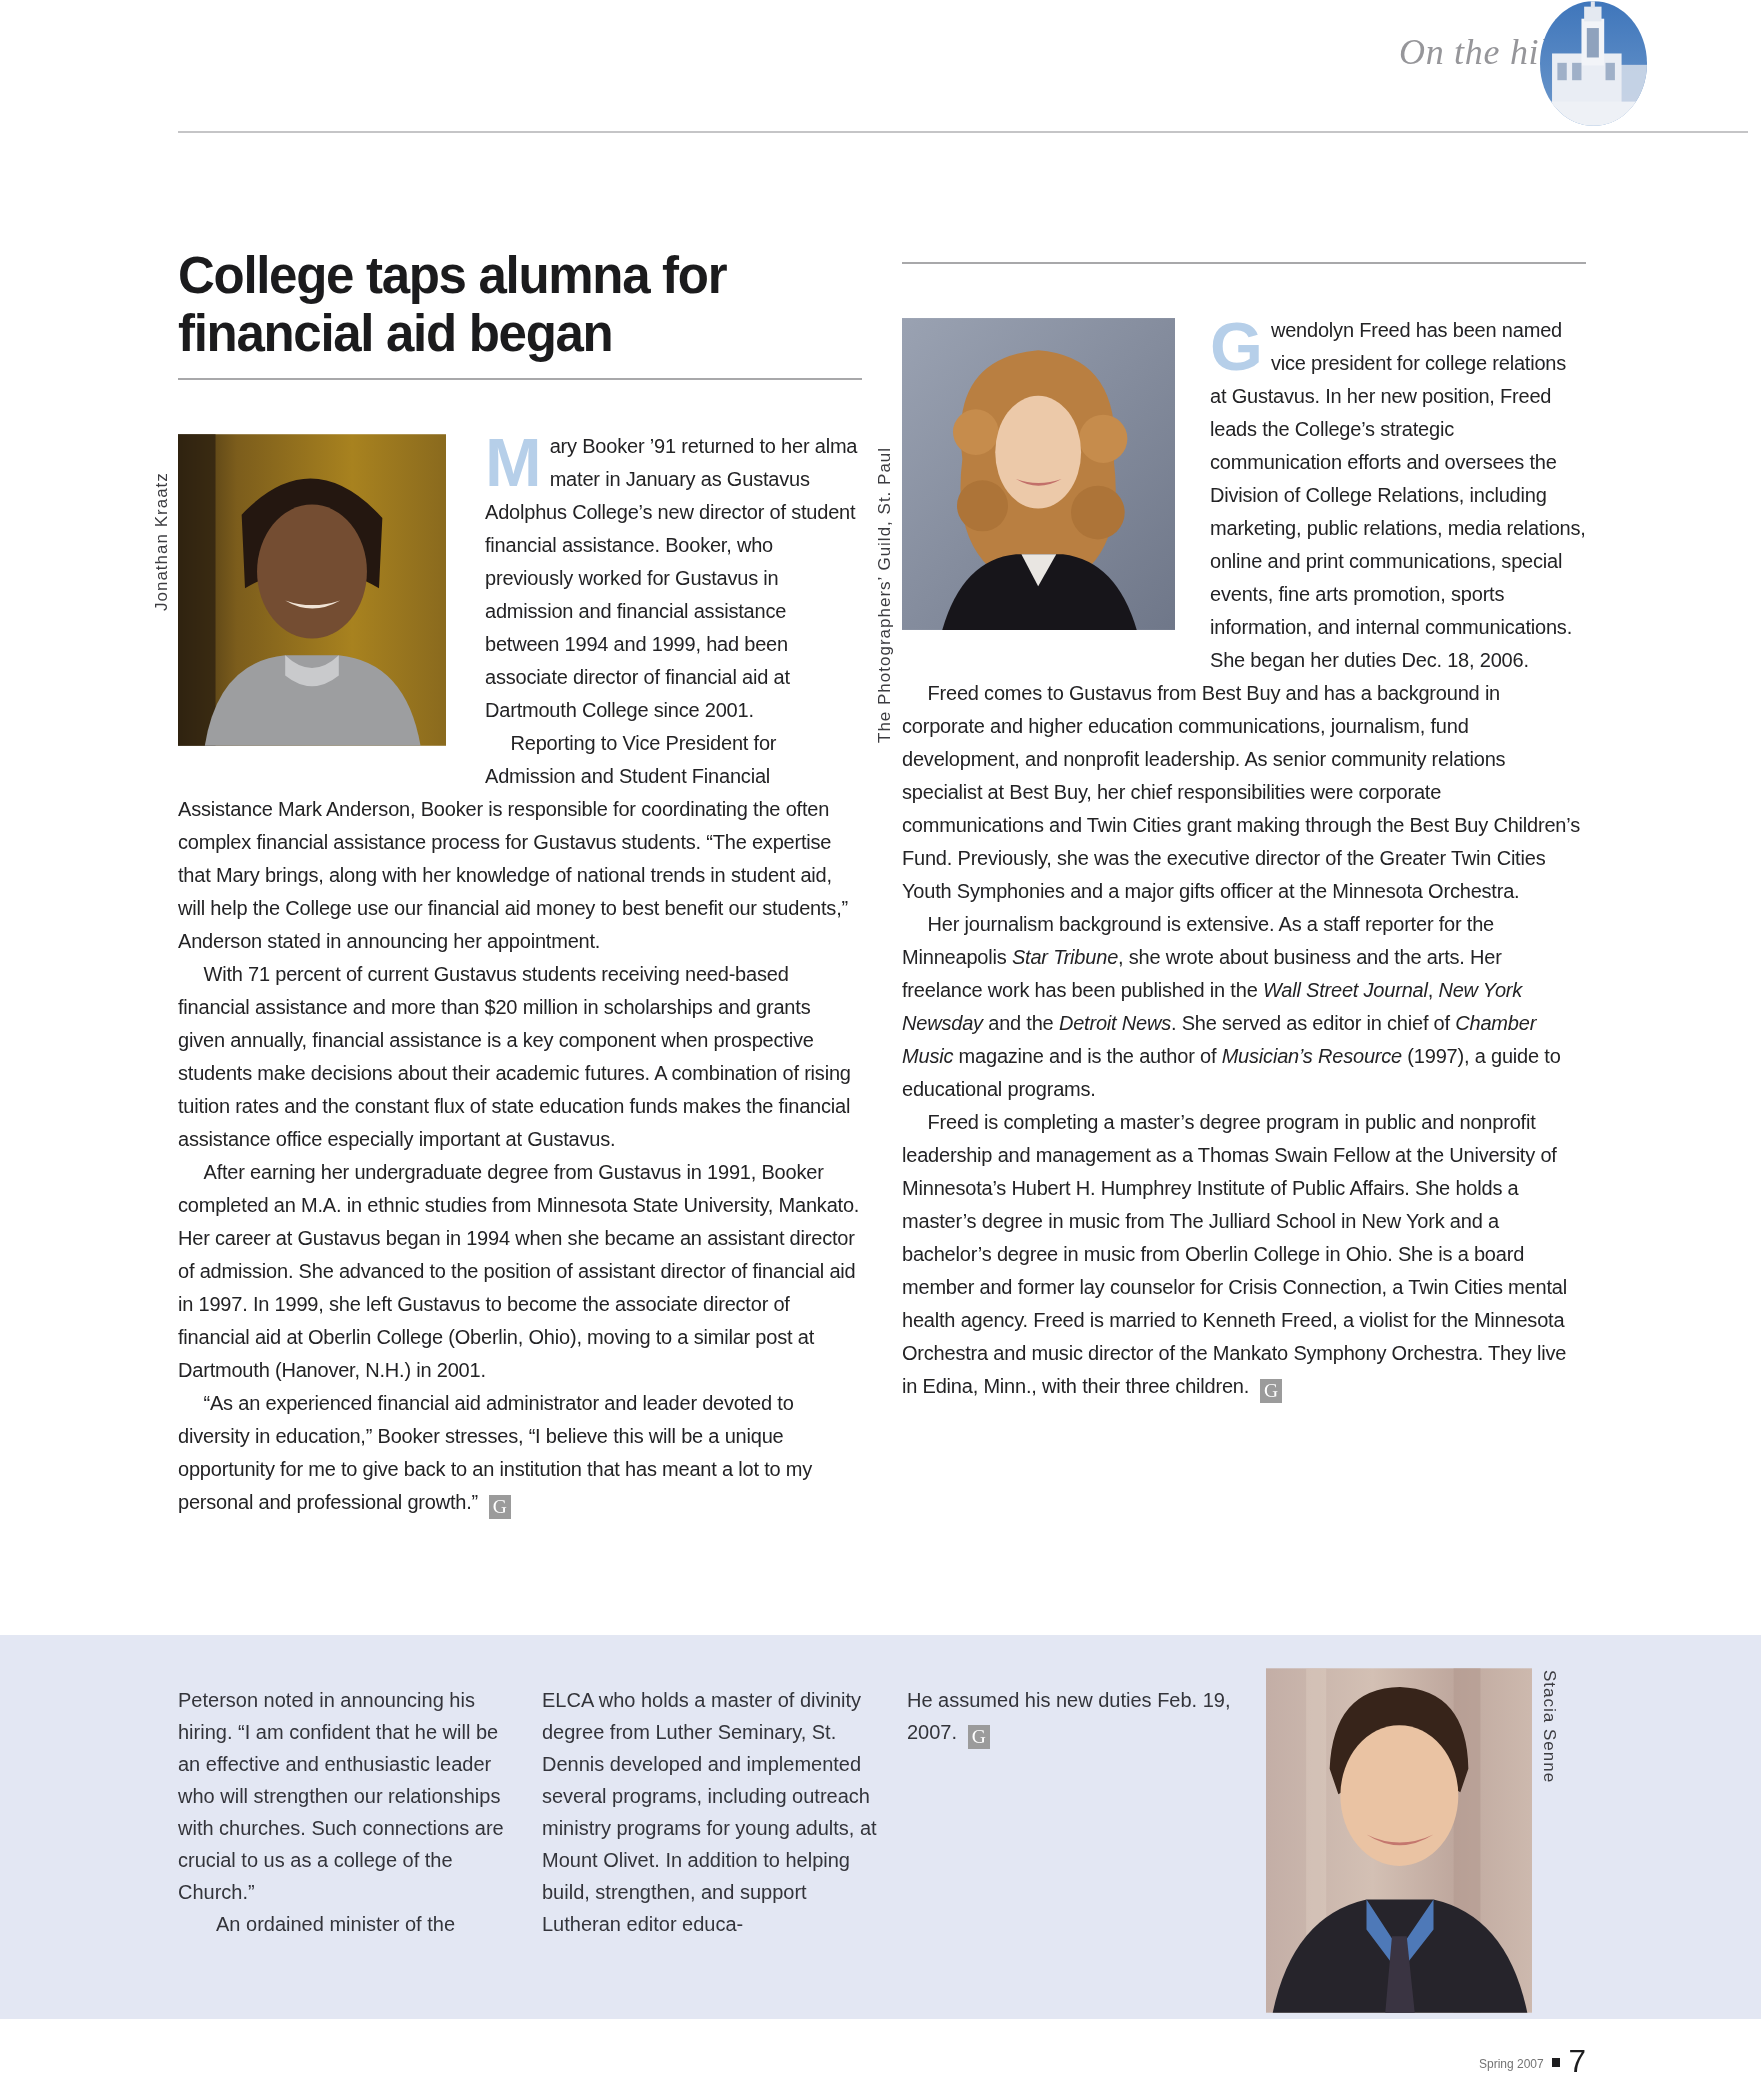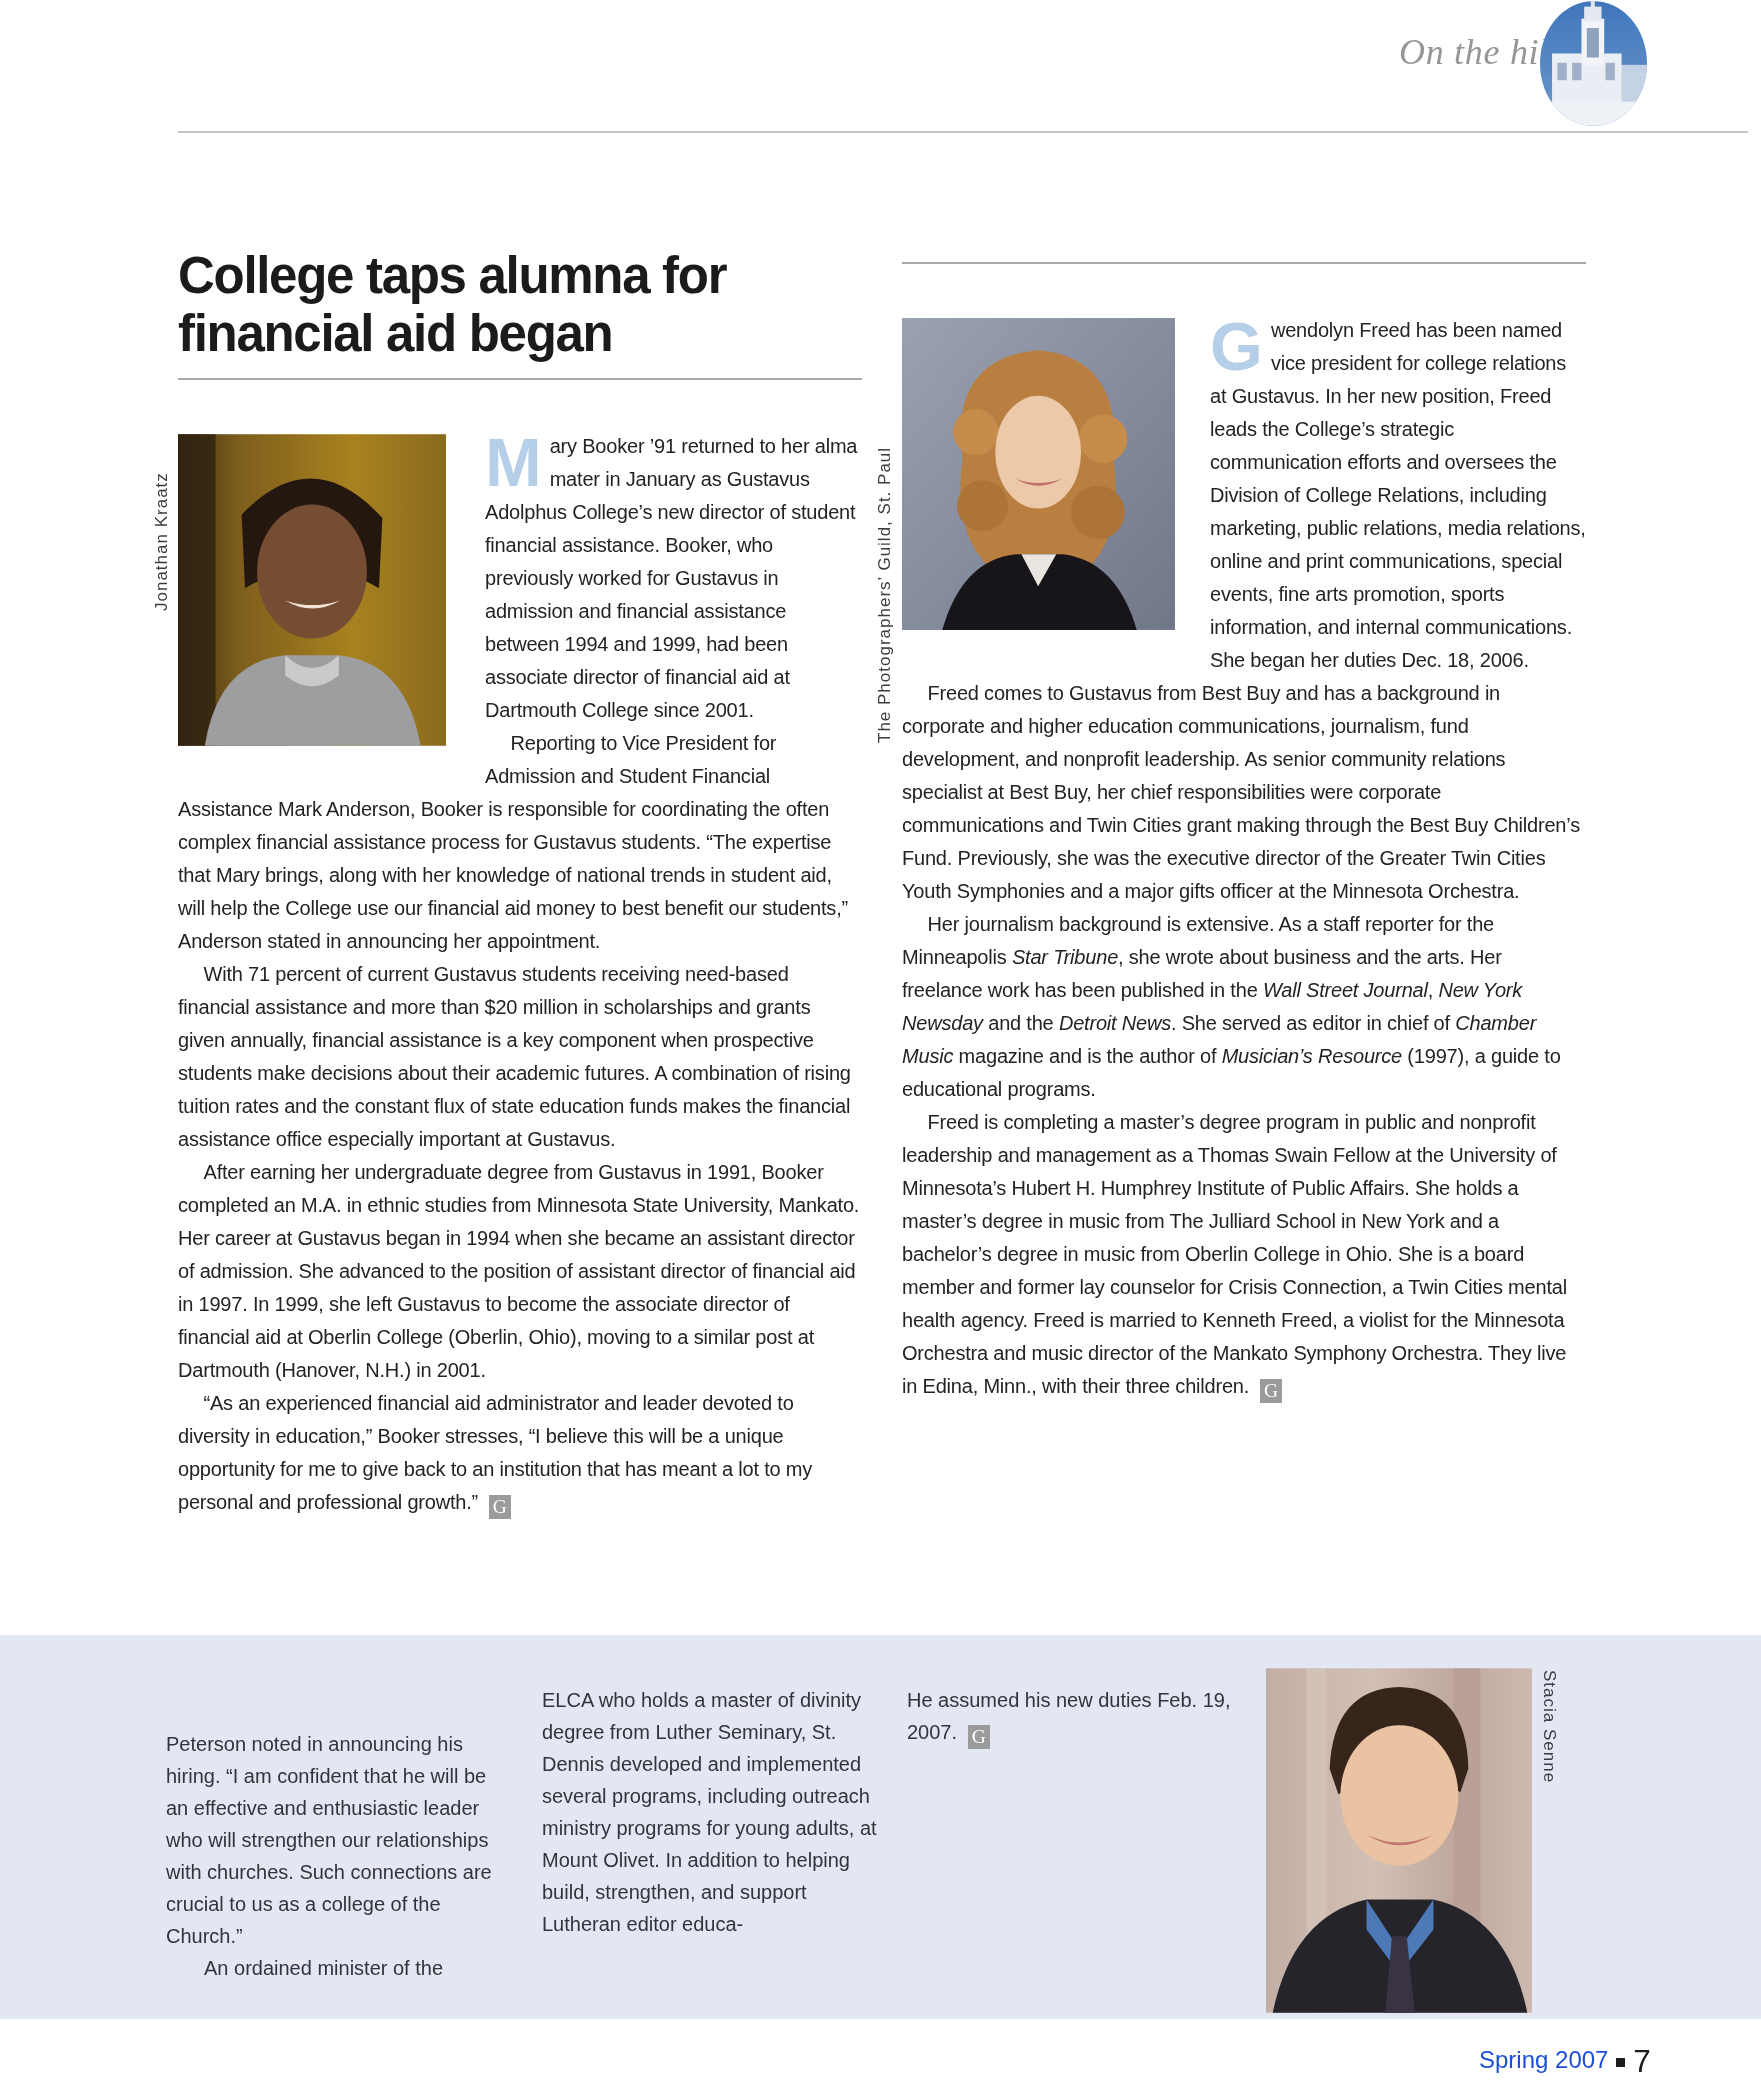--- a/index.html
+++ b/index.html
@@ -68,30 +68,30 @@
   .panel {
     position:absolute; left:0; top:1635px; width:1761px; height:384px;
     background:#e3e7f3;
   }
   .panel .col {
     position:absolute; top:49px; width:339px; font-size:20px; line-height:32px;
     color:#33343a;
   }
   .panel .col p { margin:0; }
   .panel .col p + p { text-indent:38px; }
-  .col1 { left:166px;margin-top:44px; }
+  .col1 { left:178px; }
   .col2 { left:542px; }
   .col3 { left:907px; }
   .photo-stdennis {
     position:absolute; left:1266px; top:33px; width:266px; height:345px;
   }
 
   
   .footer { position:absolute; left:1479px; top:2043px; }
-  .footer .issue { font-size:24px; color:#1d4ed8; vertical-align:4px; }
+  .footer .issue { font-size:12px; color:#737373; vertical-align:4px; }
   .footer .sq {
     display:inline-block; width:8.7px; height:8.7px; background:#1d1d1f;
     margin:0 8px; vertical-align:5.4px;
   }
   .footer .pageno { font-size:31.5px; color:#1d1d1f; }
 </style>
 </head>
 <body>
 
 <div class="page">

